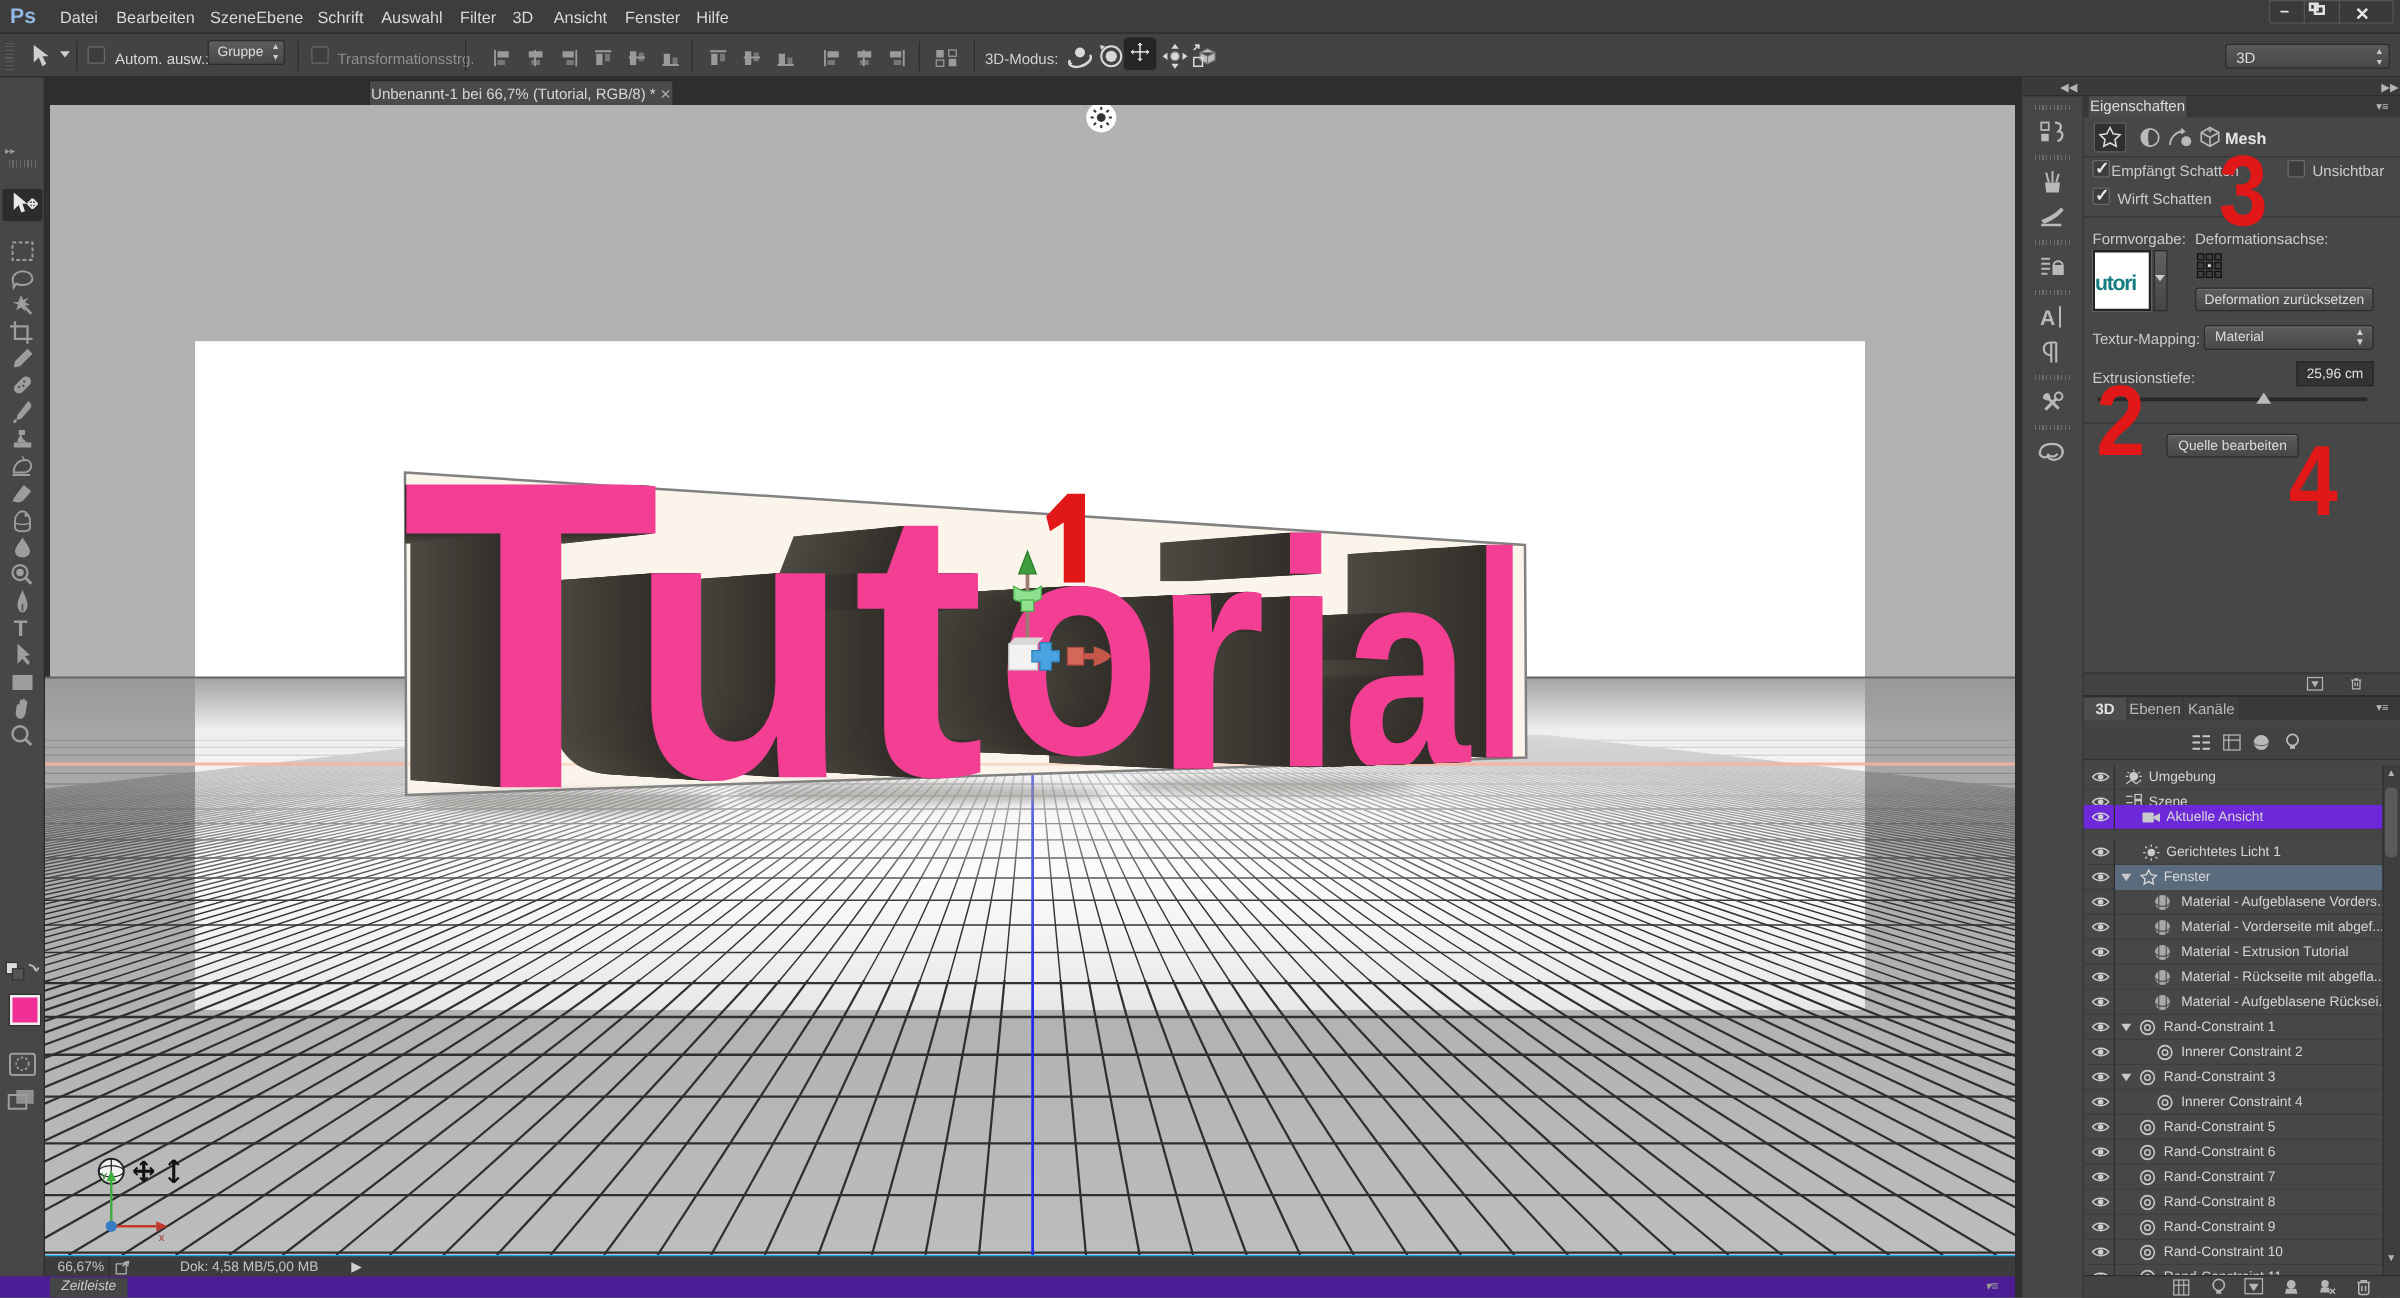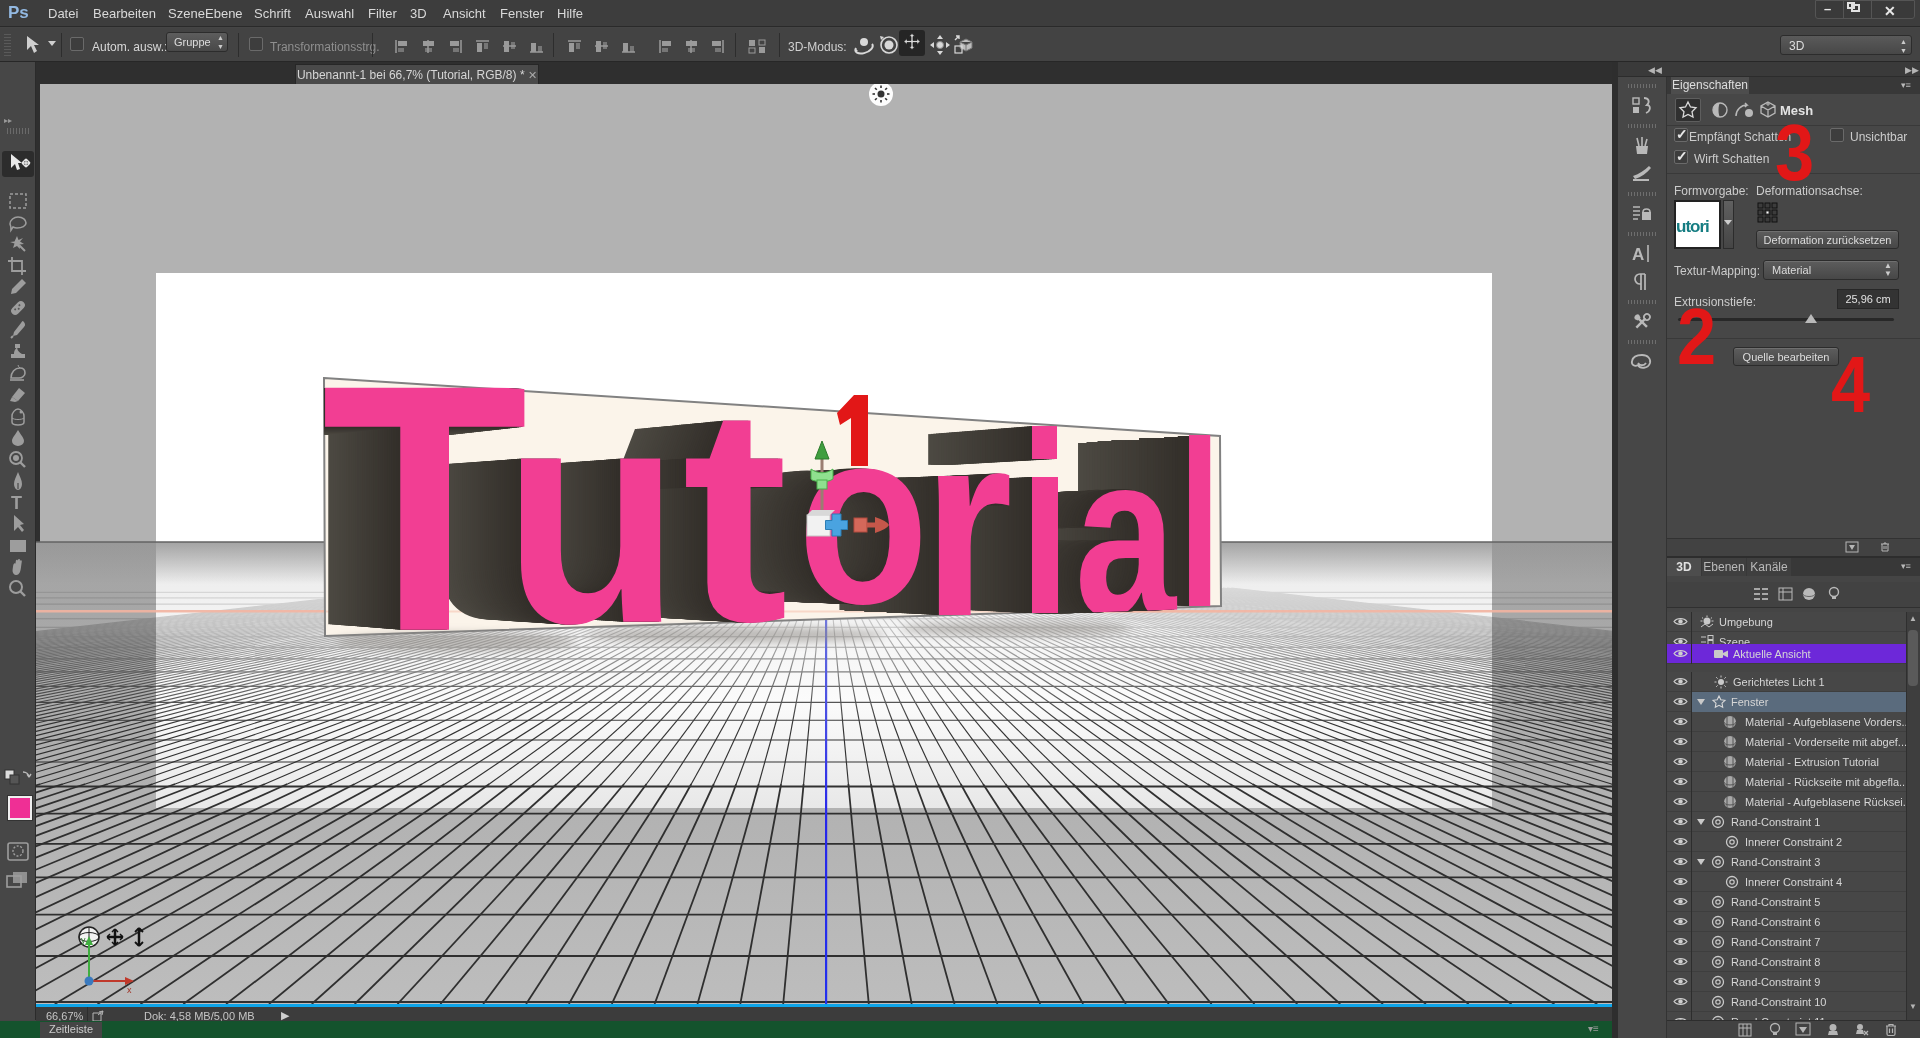--- a/index.html
+++ b/index.html
@@ -3,22 +3,22 @@
 <style>
 *{margin:0;padding:0;box-sizing:border-box;}
 html,body{width:1920px;height:1038px;overflow:hidden;background:#454545;font-family:"Liberation Sans",sans-serif;}
 .abs{position:absolute;}
 #menubar{left:0;top:0;width:1920px;height:27px;background:#3d3d3d;border-bottom:1px solid #2a2a2a;color:#d9d9d9;font-size:13px;}
 #menubar .mi{position:absolute;top:6px;}
 #optionsbar{left:0;top:28px;width:1920px;height:34px;background:#434343;border-bottom:1px solid #272727;color:#c9c9c9;font-size:12px;}
 #tabbar{left:36px;top:62px;width:1576px;height:24px;background:#2f2f2f;}
 #doctab{position:absolute;left:259px;top:2px;width:244px;height:22px;background:#4a4a4a;border:1px solid #272727;border-bottom:none;color:#d6d6d6;font-size:12px;line-height:21px;text-align:center;}
 #toolbar{left:0;top:62px;width:36px;height:958px;background:#474747;border-right:1px solid #2b2b2b;}
-#statusbar{left:36px;top:1004px;width:1576px;height:17px;background:#3c3c3c;border-top:3px solid #0ea5e9;color:#c5c5c5;font-size:11px;text-align:center;}
-#timeline{left:0;top:1021px;width:1612px;height:17px;background:#14532d;}
+#statusbar{left:36px;top:1004px;width:1576px;height:17px;background:#3c3c3c;border-top:1px solid #0ea5e9;color:#c5c5c5;font-size:11px;text-align:center;}
+#timeline{left:0;top:1021px;width:1612px;height:17px;background:#4c1d95;font-style:italic;}
 #tltab{position:absolute;left:40px;top:1px;width:62px;height:16px;background:#454545;color:#cccccc;font-size:11px;text-align:center;line-height:15px;}
 #rightdiv{left:1612px;top:62px;width:6px;height:976px;background:#2e2e2e;}
 #iconstrip{left:1618px;top:62px;width:49px;height:976px;background:#474747;border-right:1px solid #333;}
 #panels{left:1667px;top:62px;width:253px;height:976px;background:#454545;}
 .ck{position:absolute;width:14px;height:14px;background:#3d3d3d;border:1px solid #6a6a6a;border-radius:2px;}
 .ck .m{position:absolute;left:1px;top:-3px;color:#e8e8e8;font-size:14px;font-weight:bold;}
 .btn{position:absolute;background:linear-gradient(#5d5d5d,#474747);border:1px solid #2c2c2c;border-radius:3px;color:#dcdcdc;font-size:11px;text-align:center;box-shadow:inset 0 1px 0 rgba(255,255,255,.12);}
 .lbl{position:absolute;color:#cccccc;font-size:12px;}
 .red{position:absolute;color:#e21717;font-weight:bold;font-family:"Liberation Sans",sans-serif;transform:scaleX(0.88);transform-origin:0 0;}
 .row{position:absolute;left:0;width:253px;height:20px;border-bottom:1px solid #3e3e3e;color:#d6d6d6;font-size:11px;}

